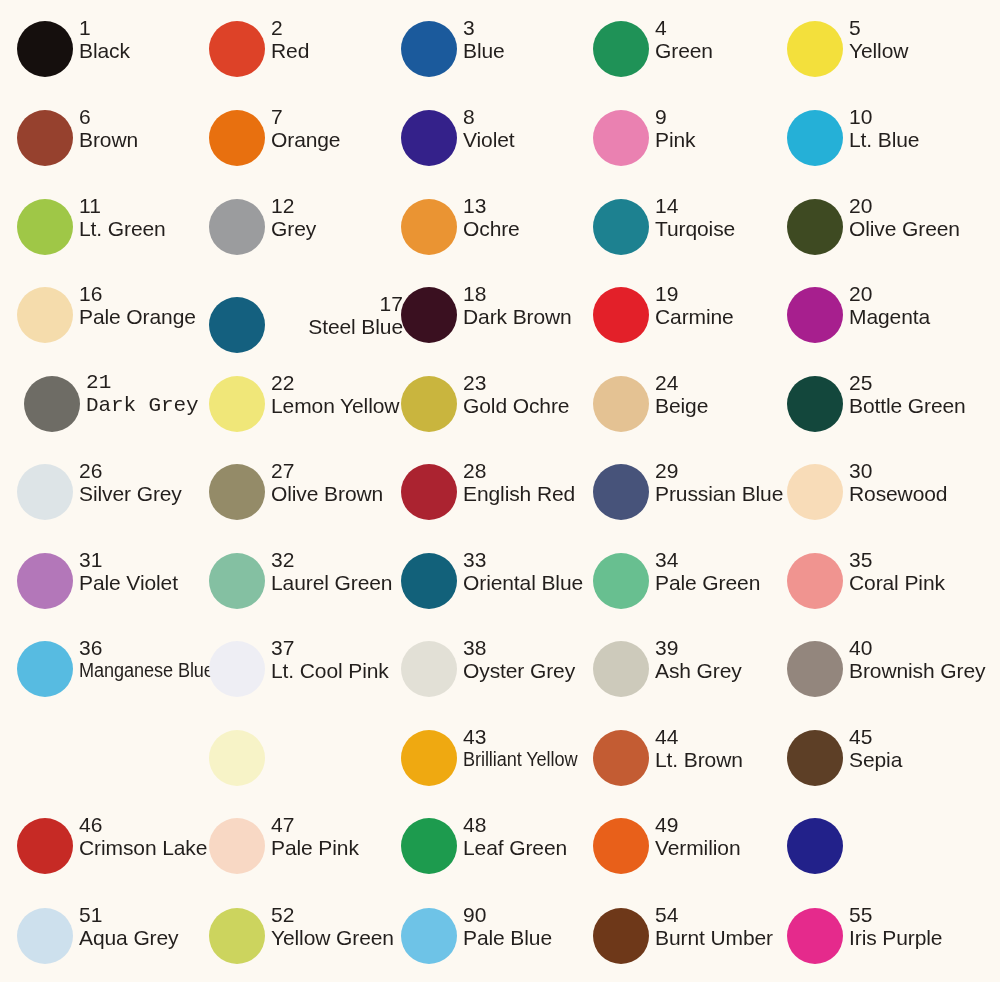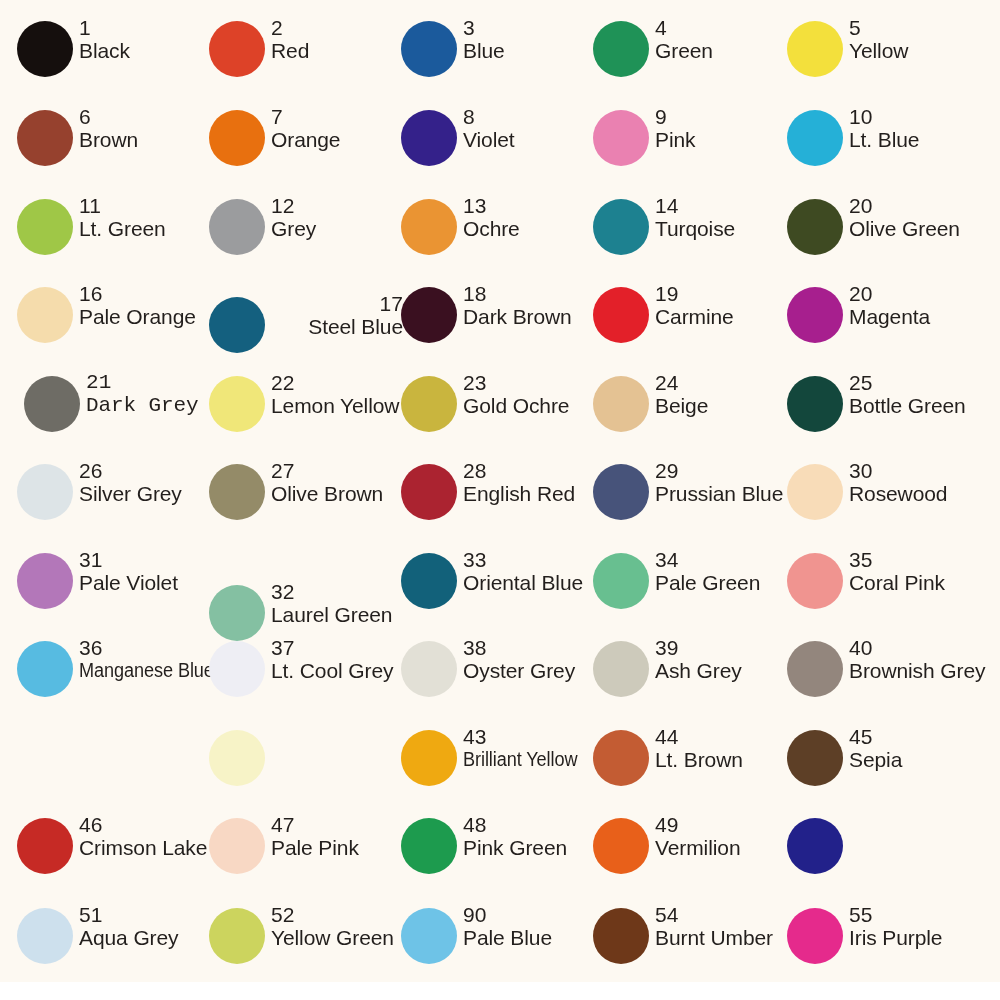--- a/index.html
+++ b/index.html
@@ -292,21 +292,21 @@
           <span class="name">Rosewood</span>
         </div>
       </div>
       <div class="swatch-cell" style="left: 17px; top: 553px;">
         <div class="dot" title="Pale Violet" style="background: rgb(179, 119, 185);"></div>
         <div class="labels">
           <span class="num">31</span>
           <span class="name">Pale Violet</span>
         </div>
       </div>
-      <div class="swatch-cell" style="left: 209px; top: 553px; margin-top: 32px;">
+      <div class="swatch-cell" style="left: 209px; top: 553px;">
         <div class="dot" title="Laurel Green" style="background: rgb(132, 192, 162);"></div>
         <div class="labels">
           <span class="num">32</span>
           <span class="name">Laurel Green</span>
         </div>
       </div>
       <div class="swatch-cell" style="left: 401px; top: 553px;">
         <div class="dot" title="Oriental Blue" style="background: rgb(18, 97, 122);"></div>
         <div class="labels">
           <span class="num">33</span>
@@ -331,21 +331,21 @@
         <div class="dot" title="Manganese Blue" style="background: rgb(87, 187, 225);"></div>
         <div class="labels">
           <span class="num">36</span>
           <span class="name squeeze">Manganese Blue</span>
         </div>
       </div>
       <div class="swatch-cell" style="left: 209px; top: 641px;">
         <div class="dot" title="Lt. Cool Grey" style="background: rgb(238, 238, 244);"></div>
         <div class="labels">
           <span class="num">37</span>
-          <span class="name">Lt. Cool Grey</span>
+          <span class="name">Lt. Cool Pink</span>
         </div>
       </div>
       <div class="swatch-cell" style="left: 401px; top: 641px;">
         <div class="dot" title="Oyster Grey" style="background: rgb(226, 224, 214);"></div>
         <div class="labels">
           <span class="num">38</span>
           <span class="name">Oyster Grey</span>
         </div>
       </div>
       <div class="swatch-cell" style="left: 593px; top: 641px;">
@@ -397,21 +397,21 @@
         <div class="dot" title="Pale Pink" style="background: rgb(248, 216, 196);"></div>
         <div class="labels">
           <span class="num">47</span>
           <span class="name">Pale Pink</span>
         </div>
       </div>
       <div class="swatch-cell" style="left: 401px; top: 818px;">
         <div class="dot" title="Leaf Green" style="background: rgb(29, 155, 78);"></div>
         <div class="labels">
           <span class="num">48</span>
-          <span class="name">Pink Green</span>
+          <span class="name">Leaf Green</span>
         </div>
       </div>
       <div class="swatch-cell" style="left: 593px; top: 818px;">
         <div class="dot" title="Vermilion" style="background: rgb(232, 96, 26);"></div>
         <div class="labels">
           <span class="num">49</span>
           <span class="name">Vermilion</span>
         </div>
       </div>
       <div class="swatch-cell" style="left: 787px; top: 818px;">

